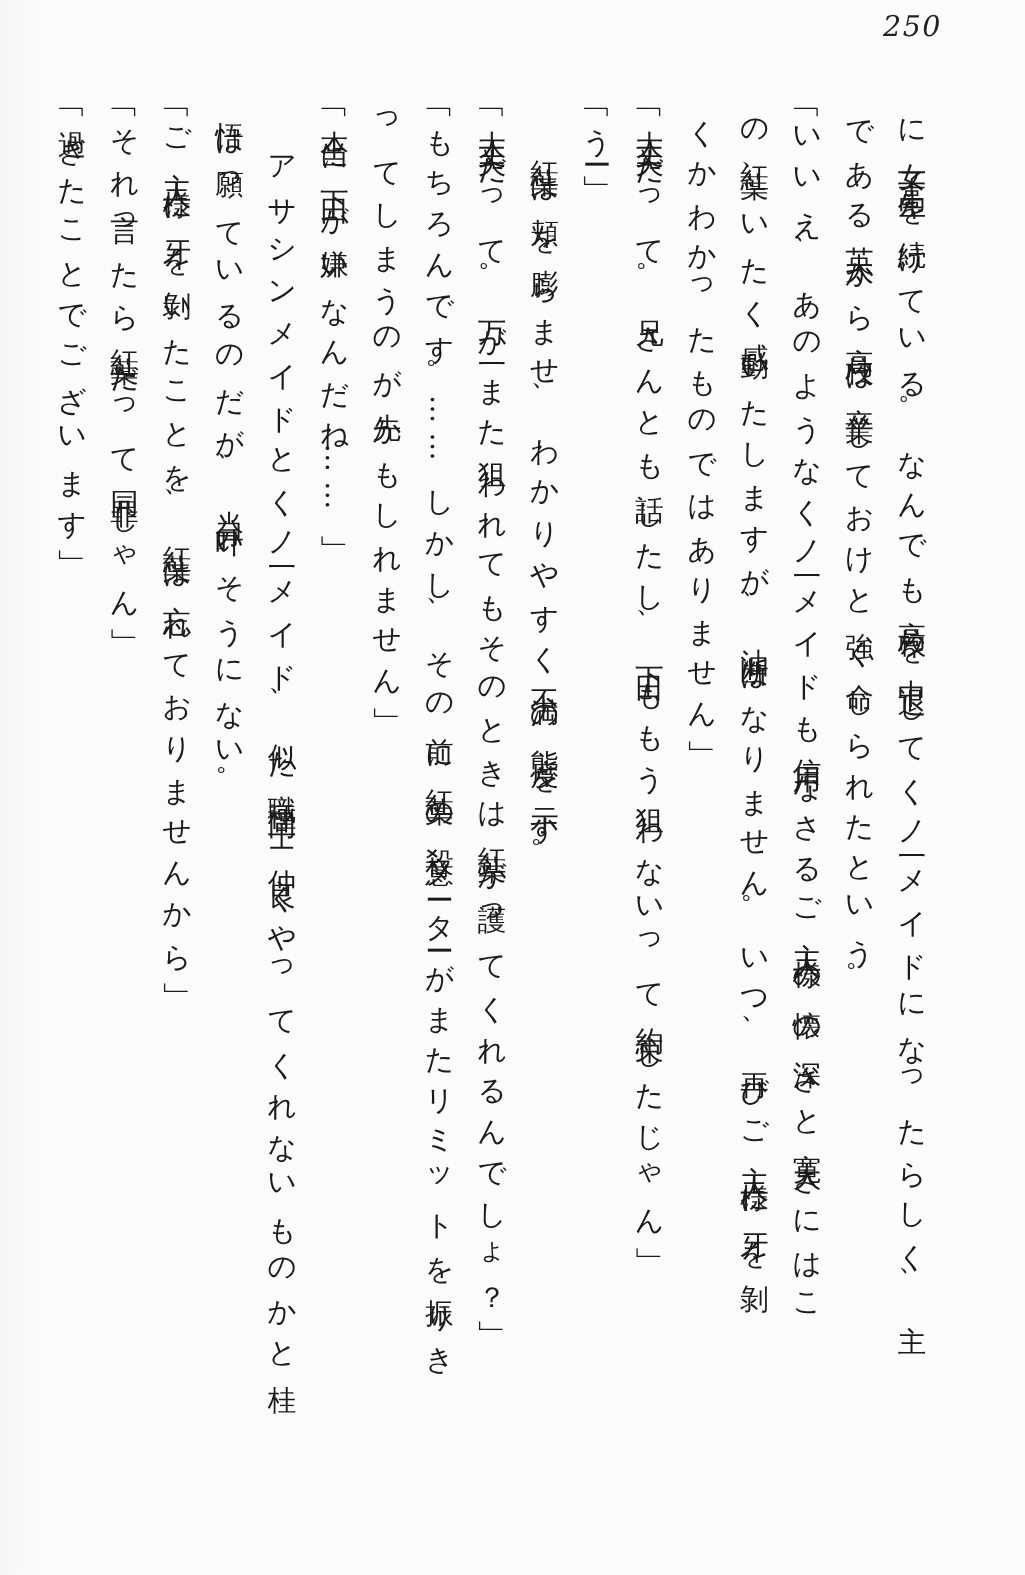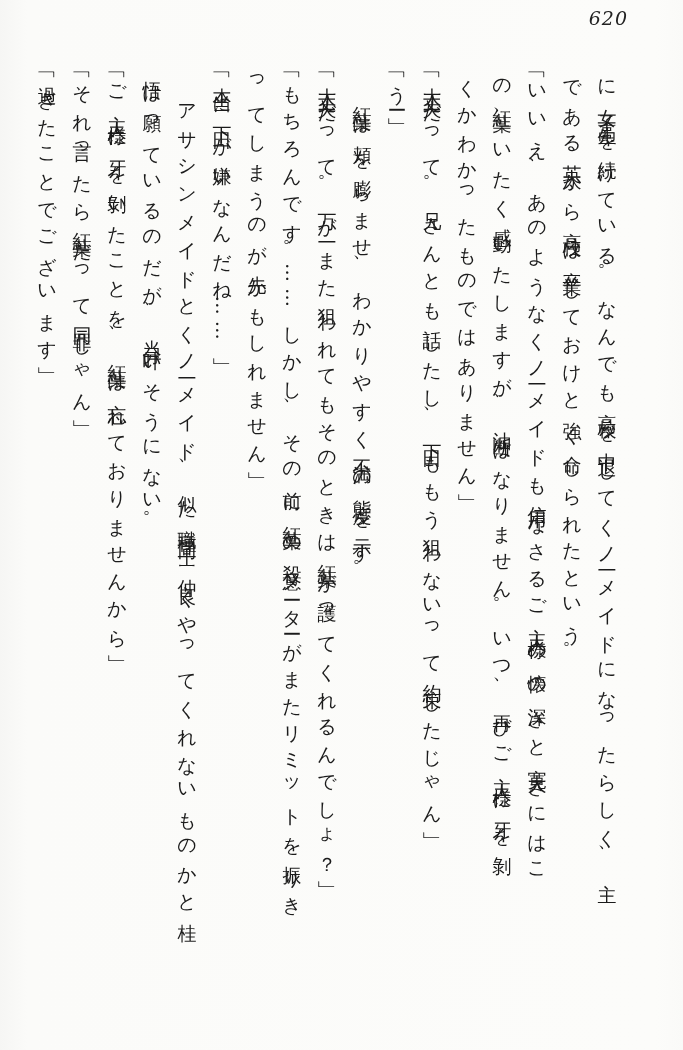--- a/index.html
+++ b/index.html
@@ -48,21 +48,21 @@
     height: 100%;
   }
   .text-column.indent {
     text-indent: 25px;
   }
 </style>
 </head>
 <body style="background: rgb(251, 251, 249);">
 
 <div class="book-page">
-  <div class="page-number">620</div>
+  <div class="page-number">250</div>
   <div class="text-block" id="text-block" style="color: rgb(27, 27, 27);">
       <p class="text-column">に女子高生を続けている。なんでも高校を中退してくノ一メイドになったらしく、主</p>
       <p class="text-column">である英太から高校は卒業しておけと強く命じられたという。</p>
       <p class="text-column">「いいえ、あのようなくノ一メイドも信用なさるご主人様の懐の深さと寛大さにはこ</p>
       <p class="text-column">の紅葉、いたく感動いたしますが、油断はなりません。いつ、再びご主人様に牙を剝</p>
       <p class="text-column">くかわかったものではありません」</p>
       <p class="text-column">「大丈夫だって。兄さんとも話したし、下田ももう狙わないって約束したじゃん」</p>
       <p class="text-column">「うー」</p>
       <p class="text-column indent">紅葉は頬を膨らませ、わかりやすく不満の態度を示す。</p>
       <p class="text-column">「大丈夫だって。万が一また狙われてもそのときは紅葉が護ってくれるんでしょ？」</p>

